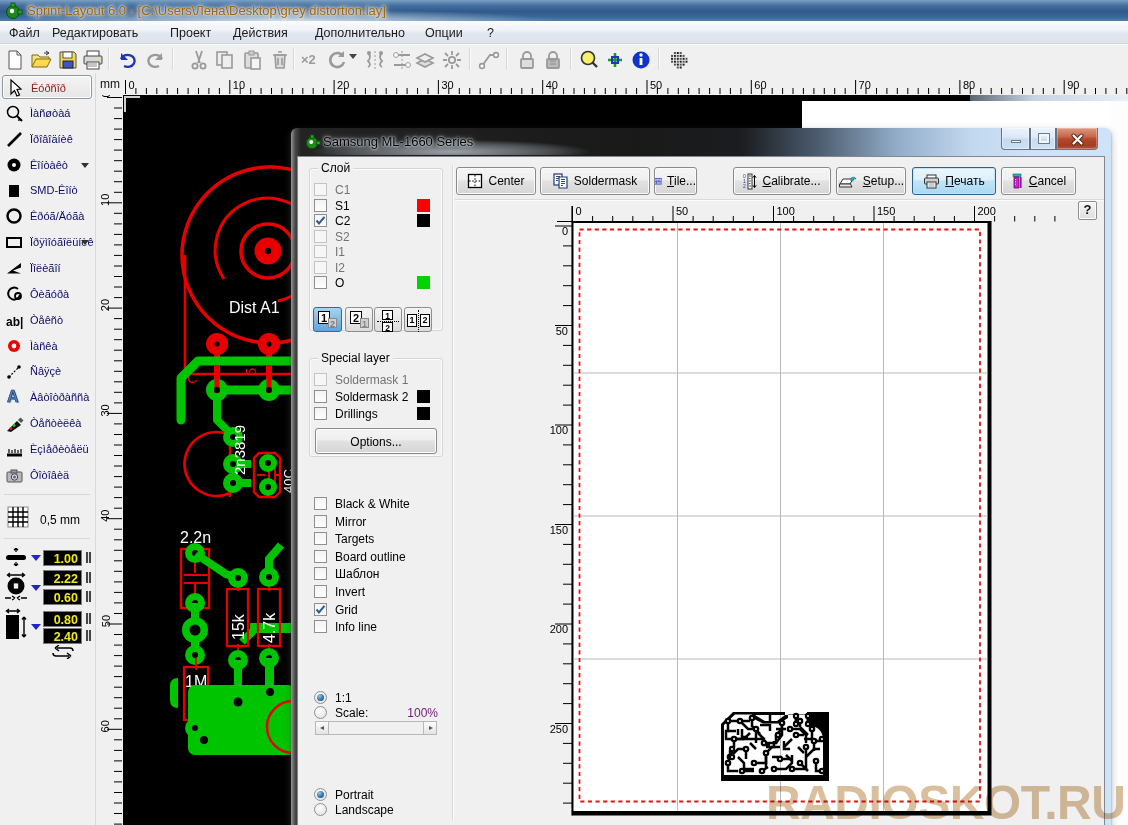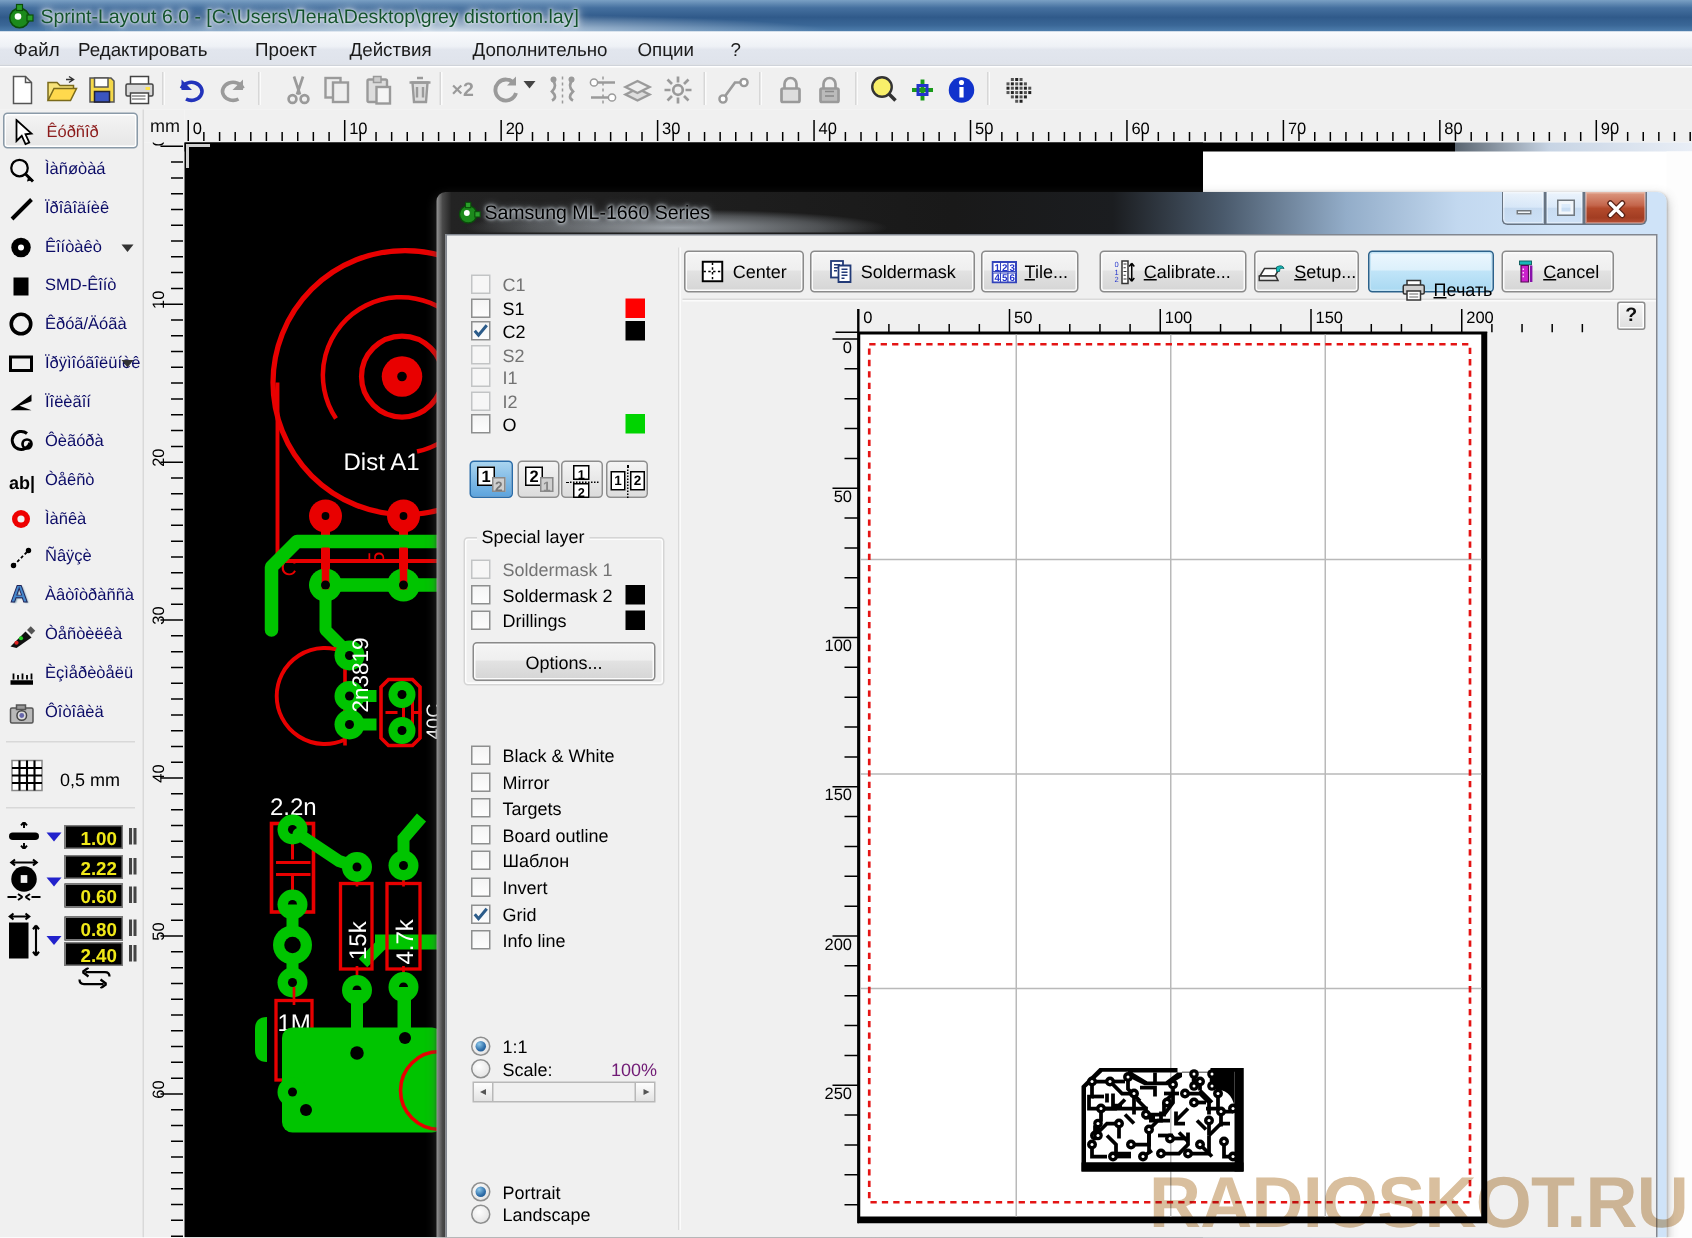--- a/index.html
+++ b/index.html
@@ -1,21 +1,21 @@
 <!DOCTYPE html>
 <html><head><meta charset="utf-8"><style>
 *{margin:0;padding:0;box-sizing:border-box}
 body{font-family:"Liberation Sans",sans-serif;width:1128px;height:825px;overflow:hidden;background:#fff}
 #app{position:relative;width:1128px;height:825px;background:#fff;overflow:hidden}
 .abs{position:absolute}
 
 #titlebar{left:0;top:0;width:1128px;height:21px;
  background:linear-gradient(180deg,#7aa0c4 0%,#45709f 25%,#305a8a 55%,#3a6797 80%,#4f7fae 100%);}
 #titlebar .glow{left:30px;top:4px;width:640px;height:17px;background:radial-gradient(ellipse 60% 100% at 40% 100%,rgba(255,255,255,.75),rgba(255,255,255,0) 70%);}
-#titletext{left:27px;top:3px;font-size:13px;color:#14532d;text-shadow:0 0 4px #fff,0 0 7px #fff,0 0 2px #fff;white-space:nowrap}
+#titletext{left:27px;top:3px;font-size:13px;color:#a16207;text-shadow:0 0 4px #fff,0 0 7px #fff,0 0 2px #fff;white-space:nowrap}
 
 #menubar{left:0;top:21px;width:1128px;height:23px;background:linear-gradient(180deg,#fafbfd 0%,#eef1f6 45%,#e2e6ee 55%,#dfe3eb 100%);border-bottom:1px solid #cfd3da}
 #menubar span{position:absolute;top:5px;font-size:12.5px;color:#1a1a1a}
 
 #toolbar{left:0;top:44px;width:1128px;height:29px;background:#f0f0f0;border-top:1px solid #fff}
 .tbsep{position:absolute;top:3px;width:2px;height:22px;border-left:1px solid #d7d7d7;border-right:1px solid #fbfbfb}
 .tbi{position:absolute;top:4px;width:22px;height:22px}
 
 #leftpanel{left:0;top:73px;width:96px;height:752px;background:#f0f0f0;border-right:1px solid #d9d9d9}
 .tool{position:absolute;left:2px;width:92px;height:25px;font-size:11px;color:#0b0b66;white-space:nowrap}
@@ -544,21 +544,21 @@
           <div style="position:absolute;left:0;top:0;width:100%;height:100%;display:flex;align-items:center;justify-content:center;gap:5px">
             <svg width="16" height="16" viewBox="0 0 16 16">
               <rect x="1" y="1" width="8" height="11" fill="#fff" stroke="#223a77" stroke-width="1.2"></rect>
               <path d="M3,3.5h4 M3,5.5h4 M3,7.5h2" stroke="#223a77" stroke-width=".9"></path>
               <path d="M6,4 h8 v11 h-8 z" fill="#fff" stroke="#223a77" stroke-width="1.2"></path>
               <path d="M8,6.5h4 M8,8.5h4 M8,10.5h4 M8,12.5h2" stroke="#223a77" stroke-width=".9"></path>
             </svg>
             <span>Soldermask</span>
           </div>
         </div>
-        <div class="w7b" style="left:356px;top:10px;width:65px">
+        <div class="w7b" style="left:356px;top:10px;width:43px">
           <div style="position:absolute;left:0;top:0;width:100%;height:100%;display:flex;align-items:center;justify-content:center;gap:5px">
             <svg width="17" height="15" viewBox="0 0 17 15">
               <rect x="0.5" y="0.5" width="16" height="14" fill="#fff" stroke="#3344bb"></rect>
               <rect x="1" y="1" width="5" height="6" fill="#fff" stroke="#3344bb" stroke-width=".7"></rect>
               <text x="2" y="6.5" font-size="6.5" fill="#2233cc" font-weight="bold">1</text>
               <rect x="6" y="1" width="5" height="6" fill="#fff" stroke="#3344bb" stroke-width=".7"></rect>
               <text x="7" y="6.5" font-size="6.5" fill="#2233cc" font-weight="bold">2</text>
               <rect x="11" y="1" width="5" height="6" fill="#fff" stroke="#3344bb" stroke-width=".7"></rect>
               <text x="12" y="6.5" font-size="6.5" fill="#2233cc" font-weight="bold">3</text>
               <rect x="1" y="8" width="5" height="6" fill="#fff" stroke="#3344bb" stroke-width=".7"></rect>
@@ -588,21 +588,21 @@
           <div style="position:absolute;left:0;top:0;width:100%;height:100%;display:flex;align-items:center;justify-content:center;gap:5px">
             <svg width="20" height="15" viewBox="0 0 20 15">
               <path d="M2,10 l3,-5 h10 l-3,5 z" fill="#fff" stroke="#333"></path>
               <path d="M1.5,10 h11 l1.5,3 h-12.5 z" fill="#e8e8e8" stroke="#333"></path>
               <path d="M13,4 q4,-2 5,1 q-3,-1 -3,2 l-2,0 z" fill="#18b8b8" stroke="#0a6a6a" stroke-width=".6"></path>
             </svg>
             <span><span class="u">S</span>etup...</span>
           </div>
         </div>
         <div class="w7b" id="bprint" style="left:614px;top:10px;width:84px">
-          <div style="position:absolute;left:0;top:12px;width:100%;height:100%;display:flex;align-items:center;justify-content:flex-end;gap:5px">
+          <div style="position:absolute;left:0;top:0;width:100%;height:100%;display:flex;align-items:center;justify-content:center;gap:5px">
             <svg width="17" height="15" viewBox="0 0 17 15">
               <rect x="4" y="1" width="9" height="4" fill="#fff" stroke="#333"></rect>
               <rect x="1.5" y="4" width="14" height="6" rx="1" fill="#cfcfcf" stroke="#333"></rect>
               <rect x="4" y="8" width="9" height="6" fill="#fff" stroke="#333"></rect>
               <path d="M5.5,10 h6 M5.5,12 h6" stroke="#999"></path>
             </svg>
             <span><span class="u">П</span>ечать</span>
           </div>
         </div>
         <div class="w7b" style="left:703px;top:10px;width:75px">
@@ -610,20 +610,23 @@
             <svg width="13" height="16" viewBox="0 0 13 16">
               <rect x="2" y="1" width="8" height="2.5" fill="#18b8b8" stroke="#0a5a5a" stroke-width=".6"></rect>
               <path d="M3,4 h5 v11 h-5 z" fill="#cc22cc" stroke="#550a55" stroke-width=".8"></path>
               <path d="M4.5,6 v7" stroke="#fff" stroke-width=".8" stroke-dasharray="1,1.4"></path>
               <rect x="9" y="4" width="1.6" height="11" fill="#8812aa"></rect>
             </svg>
             <span><span class="u">C</span>ancel</span>
           </div>
         </div>
         <div class="abs" id="helpbtn">?</div>
+        <div class="gb" style="left:11px;top:11px;width:134px;height:163px">
+          <div class="cap">Слой</div>
+        </div>
         <div class="cbrow dis" style="left:16px;top:26px;width:134px;height:13px">
           <div class="cb dis"></div>
           <div class="cbl">C1</div>
         </div>
         <div class="cbrow" style="left:16px;top:41.5px;width:134px;height:13px">
           <div class="cb"></div>
           <div class="cbl">S1</div>
           <div class="swatch" style="left:103px;top:0;background:#f00"></div>
         </div>
         <div class="cbrow" style="left:16px;top:57.0px;width:134px;height:13px">

